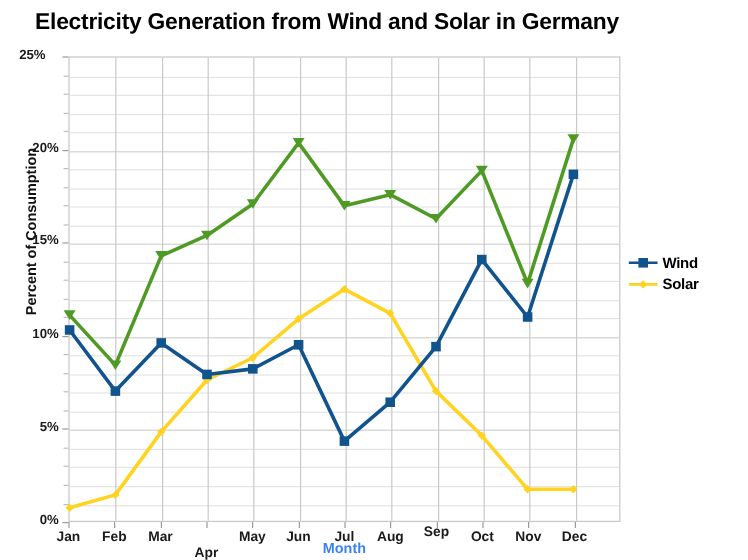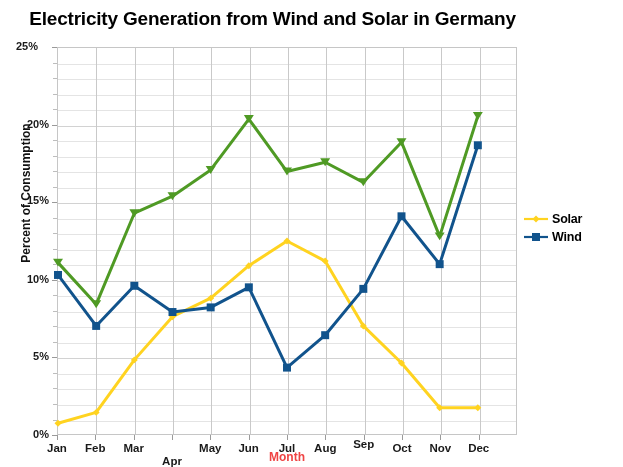--- a/index.html
+++ b/index.html
@@ -108,21 +108,21 @@
     color: #111;
   }
   #x-axis-title {
     position: absolute;
     left: 57px;
     top: 450px;
     width: 460px;
     text-align: center;
     font-size: 12px;
     font-weight: bold;
-    color: #ef4444;
+    color: #3b82f6;
   }
   
   #legend {
     position: absolute;
     left: 523px;
     top: 210px;
     width: 100px;
   }
   .legend-row {
     display: flex;
@@ -298,27 +298,27 @@
       <div class="xtick-txt" style="left: 453.7px; top: 442px;">Dec</div>
     </div>
 
   <div id="y-axis-title">Percent of Consumption</div>
 
   <div id="x-axis-title">Month</div>
 
   <div id="legend">
       <div class="legend-row">
         <div class="legend-swatch"><svg width="26" height="14" viewBox="0 0 26 14">
+            <line x1="1" y1="7" x2="25" y2="7" stroke="#11538c" stroke-width="2.2"></line>
+            <rect x="9" y="3" width="8" height="8" fill="#11538c"></rect>
+          </svg></div>
+        <span class="legend-label">Wind</span>
+      </div>
+      <div class="legend-row">
+        <div class="legend-swatch"><svg width="26" height="14" viewBox="0 0 26 14">
             <line x1="1" y1="7" x2="25" y2="7" stroke="#ffd320" stroke-width="2.2"></line>
             <polygon points="13,3.5 16.5,7 13,10.5 9.5,7" fill="#ffd320"></polygon>
           </svg></div>
         <span class="legend-label">Solar</span>
       </div>
-      <div class="legend-row">
-        <div class="legend-swatch"><svg width="26" height="14" viewBox="0 0 26 14">
-            <line x1="1" y1="7" x2="25" y2="7" stroke="#11538c" stroke-width="2.2"></line>
-            <rect x="9" y="3" width="8" height="8" fill="#11538c"></rect>
-          </svg></div>
-        <span class="legend-label">Wind</span>
-      </div>
     </div>
 
 </div>
 
 </body></html>

